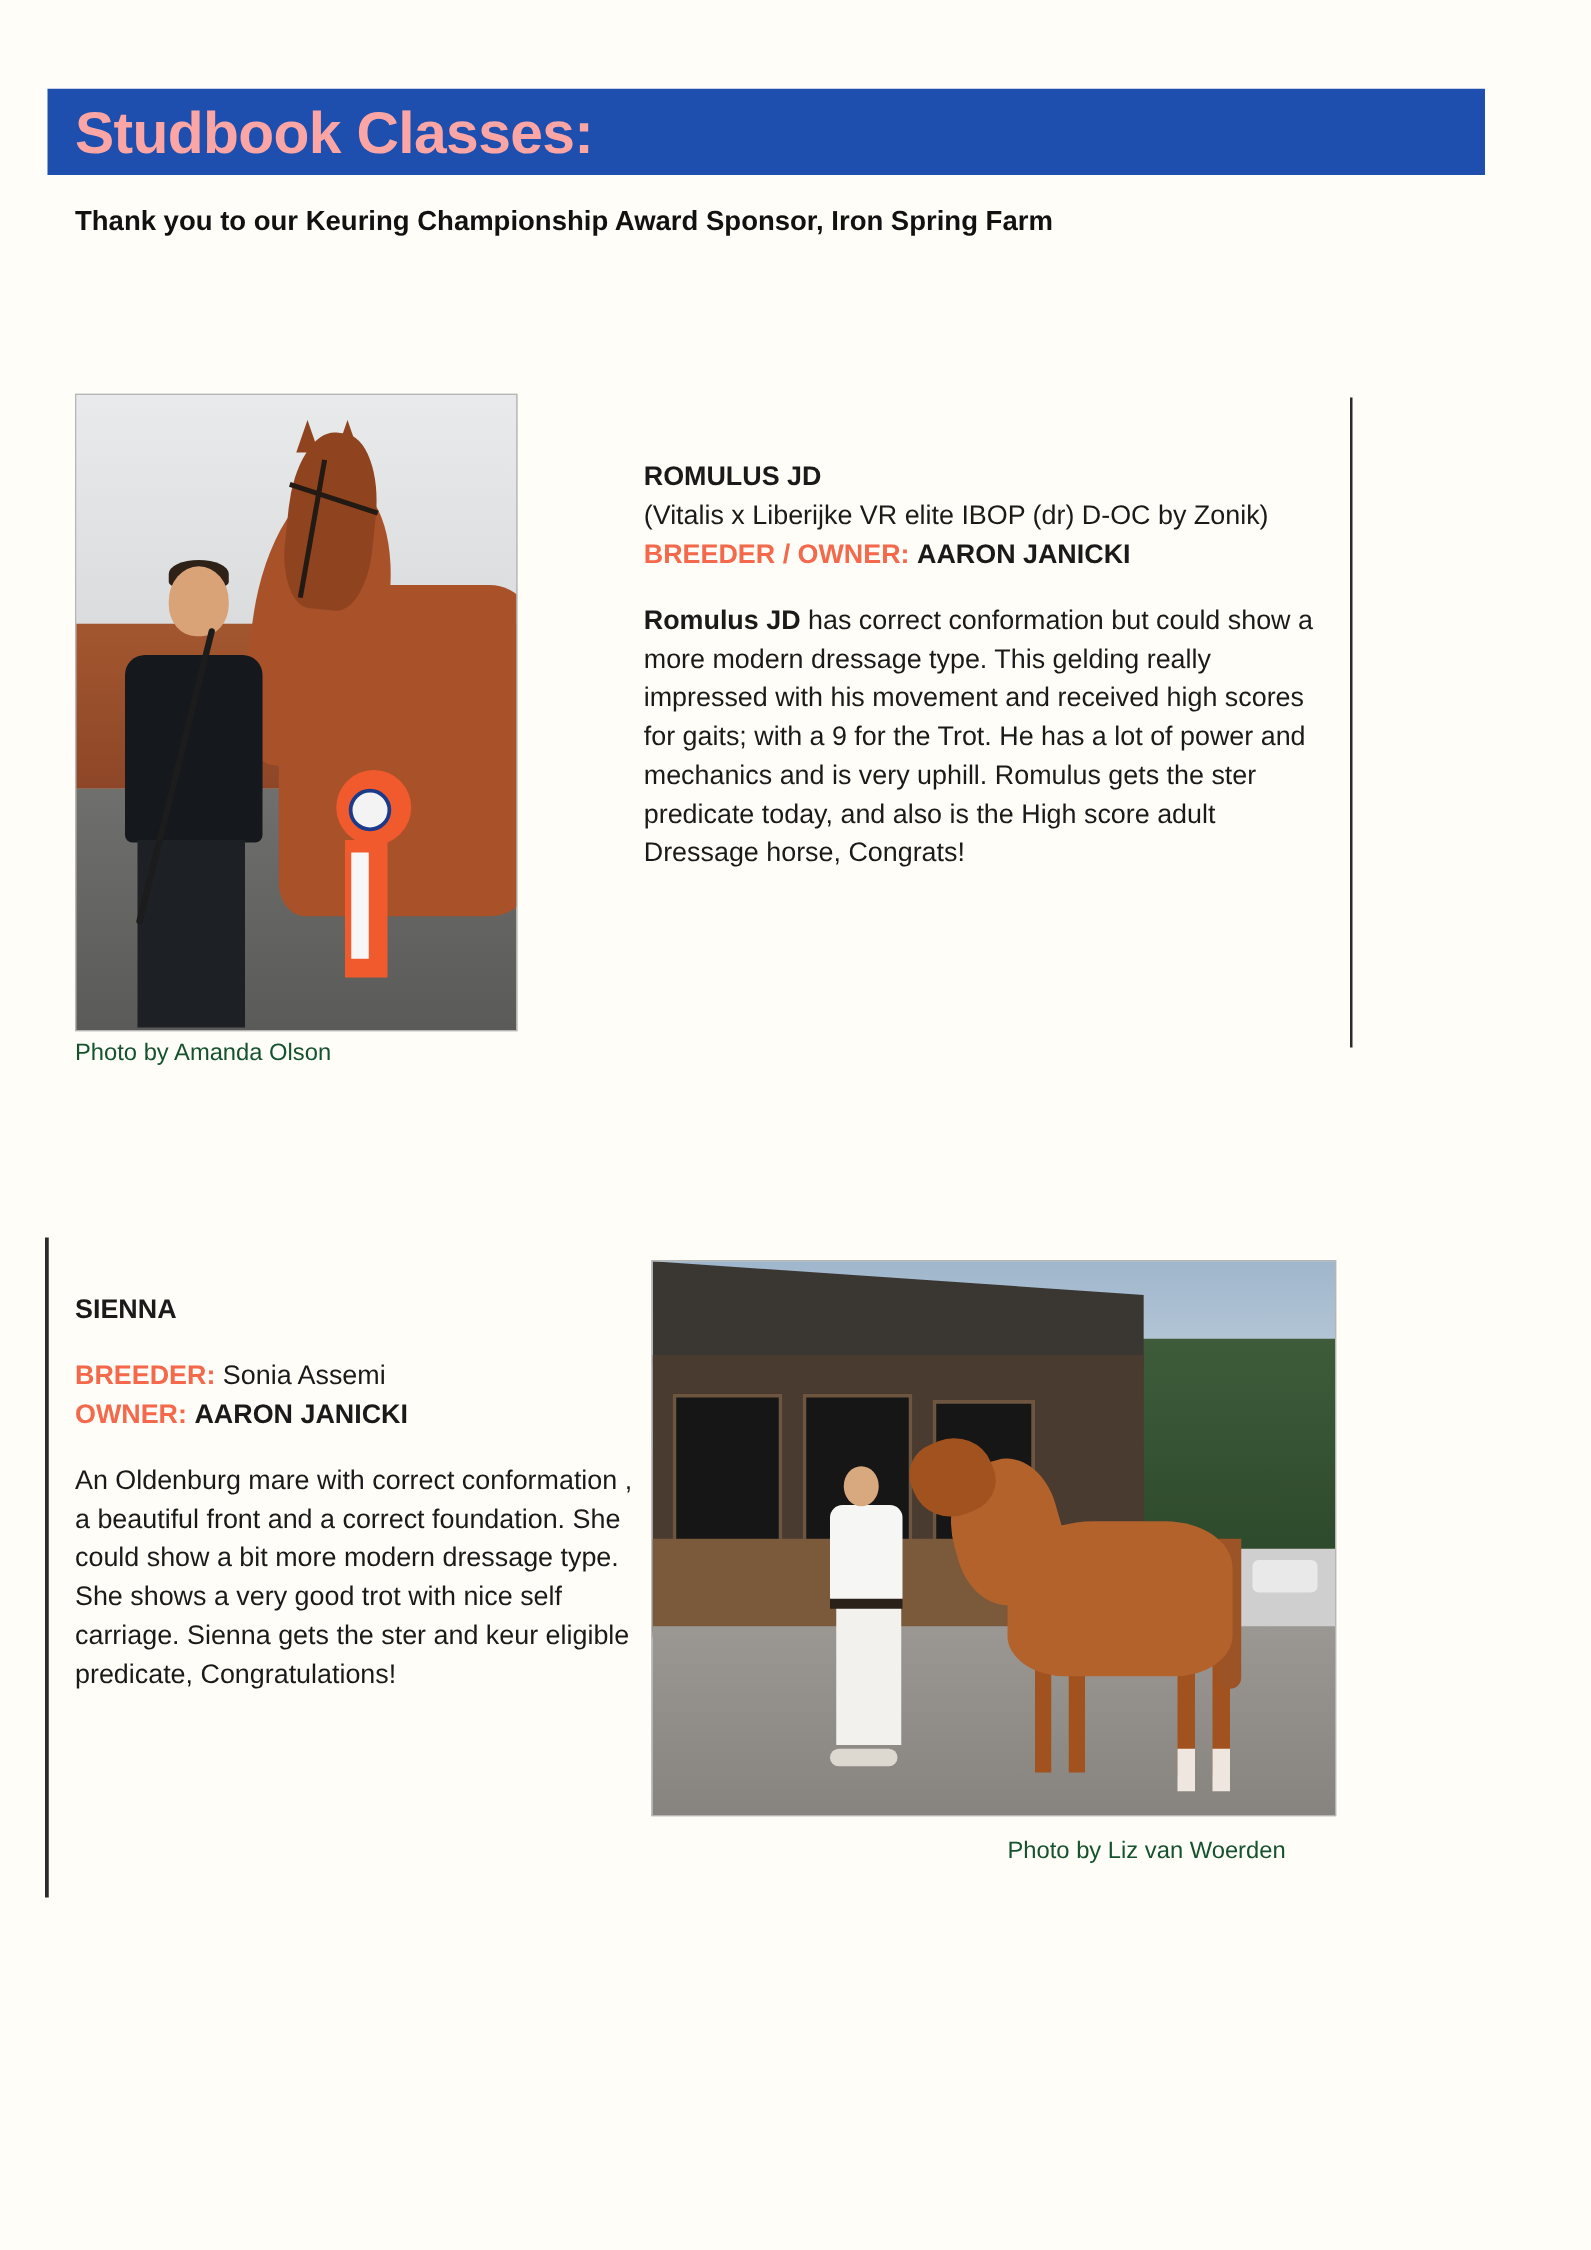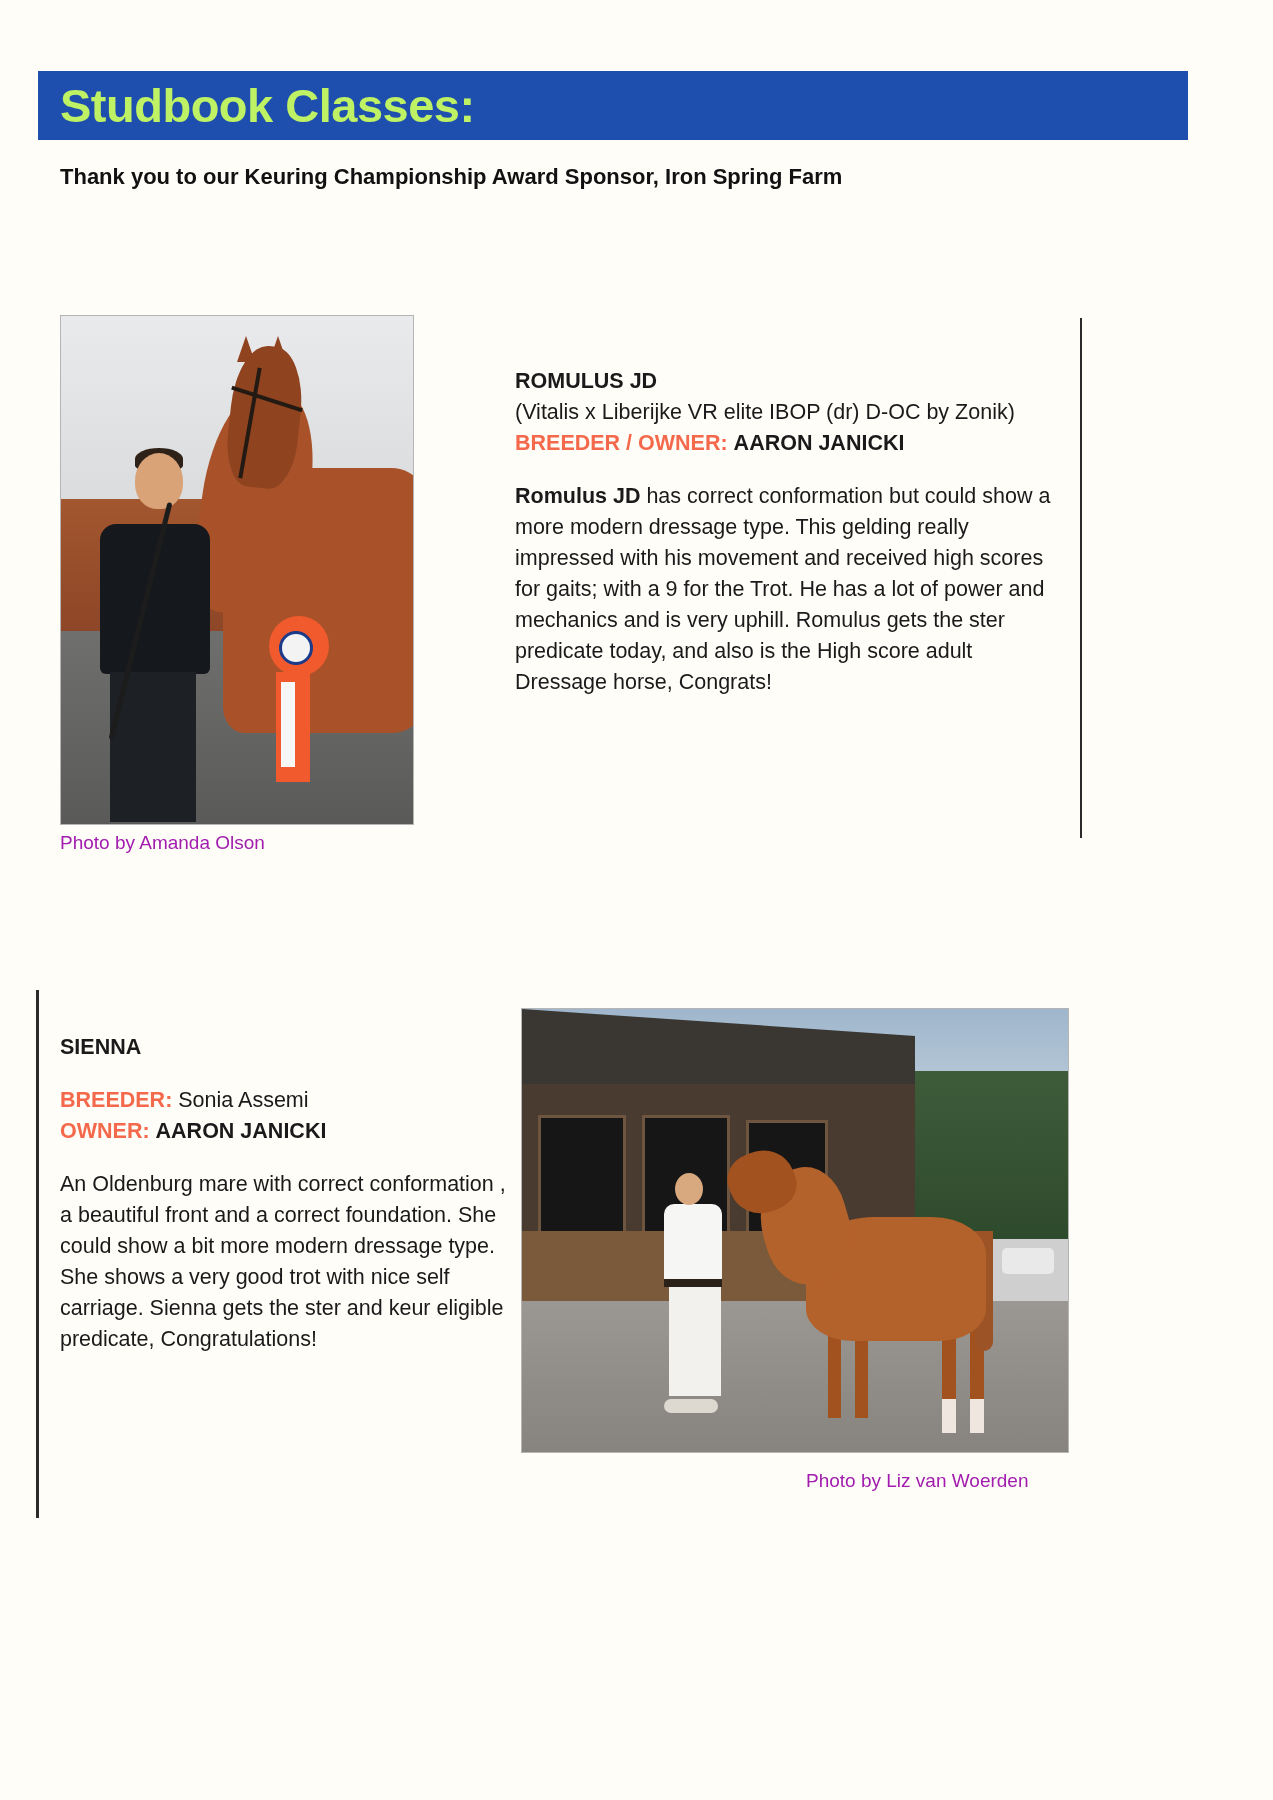--- a/index.html
+++ b/index.html
@@ -28,21 +28,21 @@
     position: absolute;
     left: 38px;
     top: 71px;
     width: 1150px;
     height: 69px;
     background: #1f4fae;
     display: flex;
     align-items: center;
   }
   .title-bar .title-text {
-    color: #bef264;
+    color: #fca5a5;
     font-size: 47px;
     font-weight: bold;
     letter-spacing: -0.5px;
     padding-left: 22px;
   }
 
   .sponsor-line {
     position: absolute;
     left: 60px;
     top: 164px;
@@ -85,21 +85,21 @@
     background: #cfcfcf;
     border: 1px solid #b5b5b5;
     overflow: hidden;
   }
   #photo1 { left: 60px; top: 315px; width: 352px; height: 508px; }
   #photo2 { left: 521px; top: 1008px; width: 546px; height: 443px; }
 
   .caption {
     position: absolute;
     font-size: 19px;
-    color: #a21caf;
+    color: #14532d;
   }
   #caption1 { left: 60px; top: 832px; }
   #caption2 { left: 806px; top: 1470px; }
 
   .text-col {
     position: absolute;
     font-size: 21.5px;
     line-height: 1.44;
     color: #1a1a1a;
   }

